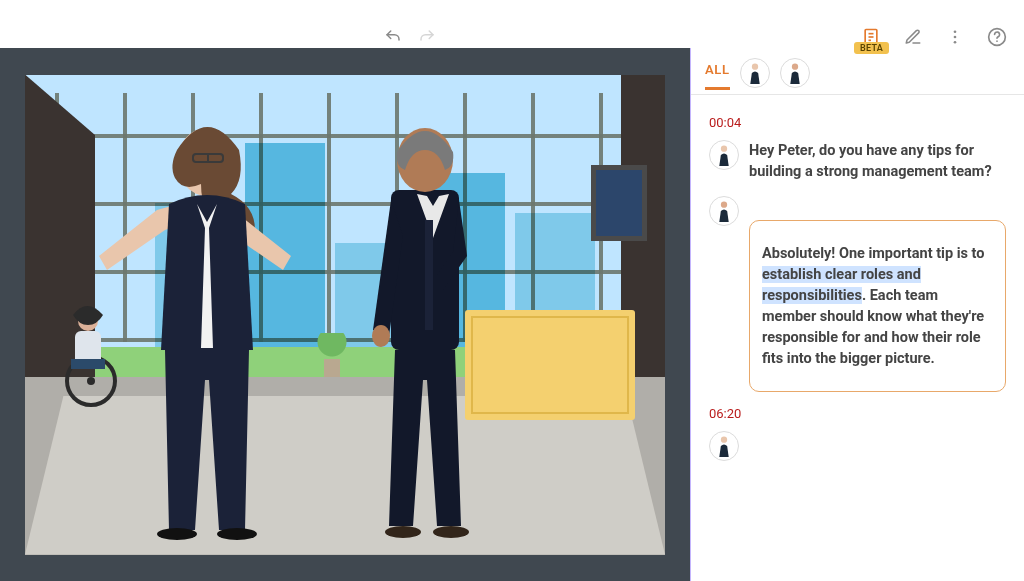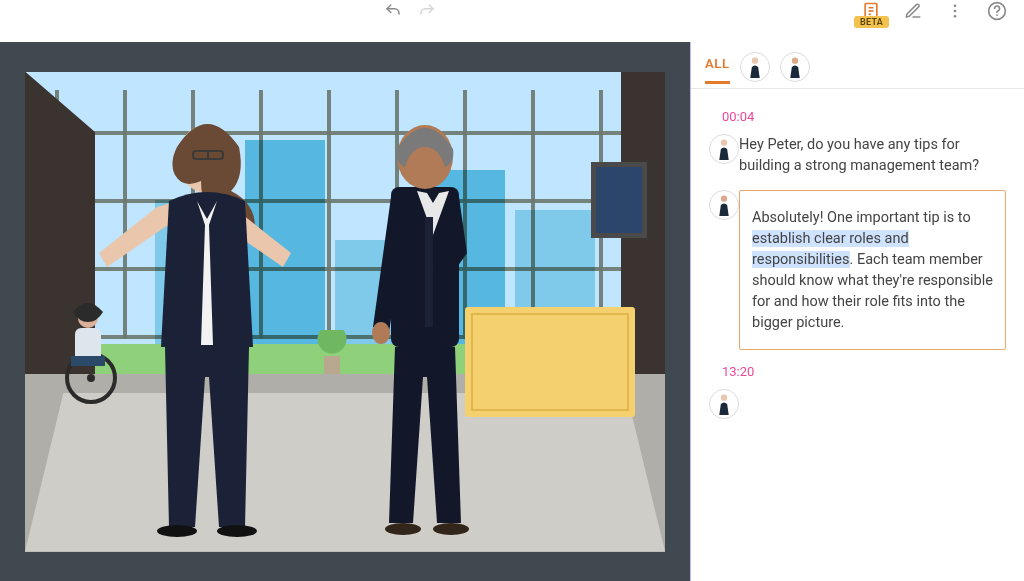--- a/index.html
+++ b/index.html
@@ -1,40 +1,40 @@
 <!DOCTYPE html>
 <html><head>
 <meta charset="utf-8">
 <style>
   * { box-sizing: border-box; margin: 0; padding: 0; }
   html, body { width: 1024px; height: 581px; overflow: hidden; font-family: -apple-system, BlinkMacSystemFont, "Segoe UI", Roboto, "Helvetica Neue", Arial, sans-serif; background: #fff; color: #3a3a3a; }
   .app { display: flex; flex-direction: column; width: 100%; height: 100%; }
-  .topbar { height: 42px; display: flex; align-items: flex-start; padding: 0 16px; gap: 16px; }
+  .topbar { height: 48px; display: flex; align-items: flex-end; padding: 0 16px; gap: 16px; }
   .topbar .spacer-left { flex: 0 0 350px; }
   .topbar .undo-redo { display: flex; gap: 12px; }
   .icon-btn { width: 22px; height: 22px; display: inline-flex; align-items: center; justify-content: center; color: #8a8a8a; cursor: pointer; }
   .topbar .grow { flex: 1; }
   .topbar .right { display: flex; align-items: center; gap: 20px; }
   .notes-wrap { position: relative; display: inline-flex; }
   .beta-badge { position: absolute; top: 16px; left: -6px; background: #f2c14e; color: #5a4300; font-size: 9px; font-weight: 600; padding: 1px 6px; border-radius: 3px; letter-spacing: .3px; }
   .notes-icon { color: #e47a2e; }
   .main { flex: 1; display: flex; min-height: 0; }
   .video-pane { flex: 1; background: #404850; display: flex; align-items: center; justify-content: center; overflow: hidden; position: relative; }
   .scene { width: 100%; height: 100%; }
   .transcript-pane { width: 334px; flex: 0 0 334px; background: #fff; display: flex; flex-direction: column; border-left: 1px solid #c4b5fd; }
   .t-tabs { display: flex; align-items: center; gap: 10px; padding: 10px 14px 0 14px; border-bottom: 1px solid #e6e6e6; }
   .tab-all { font-size: 13px; letter-spacing: .6px; color: #e47a2e; font-weight: 600; padding-bottom: 10px; border-bottom: 3px solid #e47a2e; }
   .avatar-chip { width: 30px; height: 30px; border-radius: 999px; border: 1px solid #dcdcdc; display: inline-flex; align-items: center; justify-content: center; background: #fff; margin-bottom: 6px; }
   .avatar-chip svg { width: 16px; height: 22px; }
   .t-body { flex: 1; overflow-y: auto; padding: 12px 18px 18px 18px; }
-  .ts { font-size: 13px; color: #ec4899; margin: 8px 0 10px 13px; }
-  .line { display: flex; margin-bottom: 14px; }
+  .ts { font-size: 13px; color: #b91c1c; margin: 8px 0 10px 0; }
+  .line { display: flex; gap: 10px; margin-bottom: 14px; font-weight: bold; }
   .line .avatar-chip { flex: 0 0 30px; width: 30px; height: 30px; }
   .bubble { font-size: 14.5px; line-height: 1.45; color: #444; }
-  .line.active .bubble { border: 1px solid #e8a86a; border-radius: 2px; padding: 16px 12px; }
+  .line.active .bubble { border: 1px solid #e8a86a; border-radius: 10px; padding: 22px 12px; margin-top: 24px; }
   .hl { background: #cfe3ff; }
   .person-svg .suit { fill: #1b2a3a; }
   .person-svg .head { fill: #dca98a; }
   .person-svg.woman .head { fill: #e9c6ac; }
 
   
   .office { position: relative; width: 640px; height: 480px; background: #e8e4dd; }
   .sky { position: absolute; left: 0; right: 0; top: 0; height: 60%; background: linear-gradient(#bfe5ff, #bfe5ff); }
   .bldg { position: absolute; bottom: 40%; width: 80px; background: #7fc9ea; }
   .bldg.b1 { left: 130px; height: 160px; }
@@ -214,21 +214,21 @@
         <div class="line active">
           <div class="avatar-chip">
             <svg class="person-svg" viewBox="0 0 20 28">
                 <circle class="head" cx="10" cy="6" r="4"></circle>
                 <path class="suit" d="M4 28 l2 -14 q4 -4 8 0 l2 14z"></path>
               </svg>
           </div>
           <div class="bubble"><span>Absolutely! One important tip is to </span><span class="hl">establish clear roles and responsibilities</span><span>. Each team member should know what they're responsible for and how their role fits into the bigger picture.</span></div>
         </div>
 
-        <div class="ts">13:20</div>
+        <div class="ts">06:20</div>
         <div class="line">
           <div class="avatar-chip">
             <svg class="person-svg woman" viewBox="0 0 20 28">
                 <circle class="head" cx="10" cy="6" r="4"></circle>
                 <path class="suit" d="M4 28 l2 -14 q4 -4 8 0 l2 14z"></path>
               </svg>
           </div>
         </div>
 
       </div>

